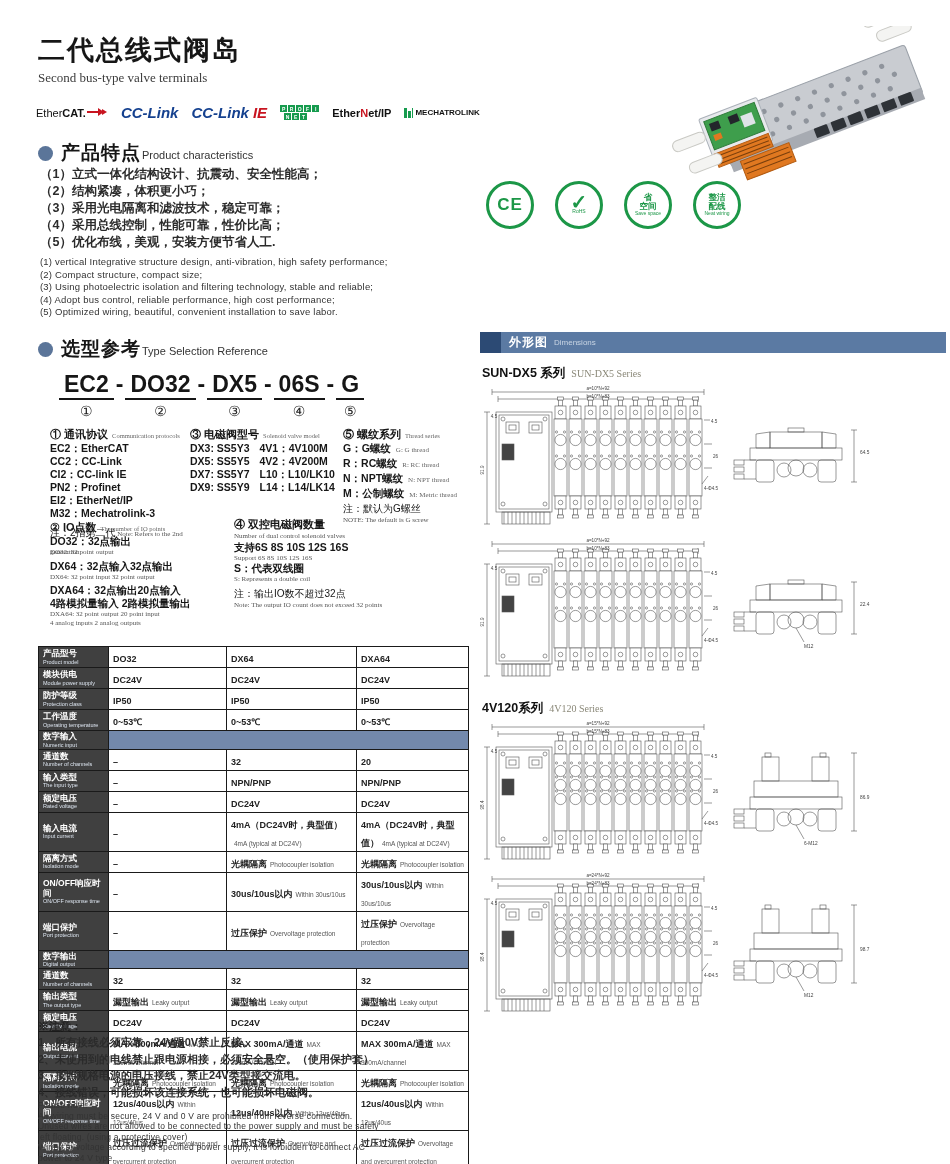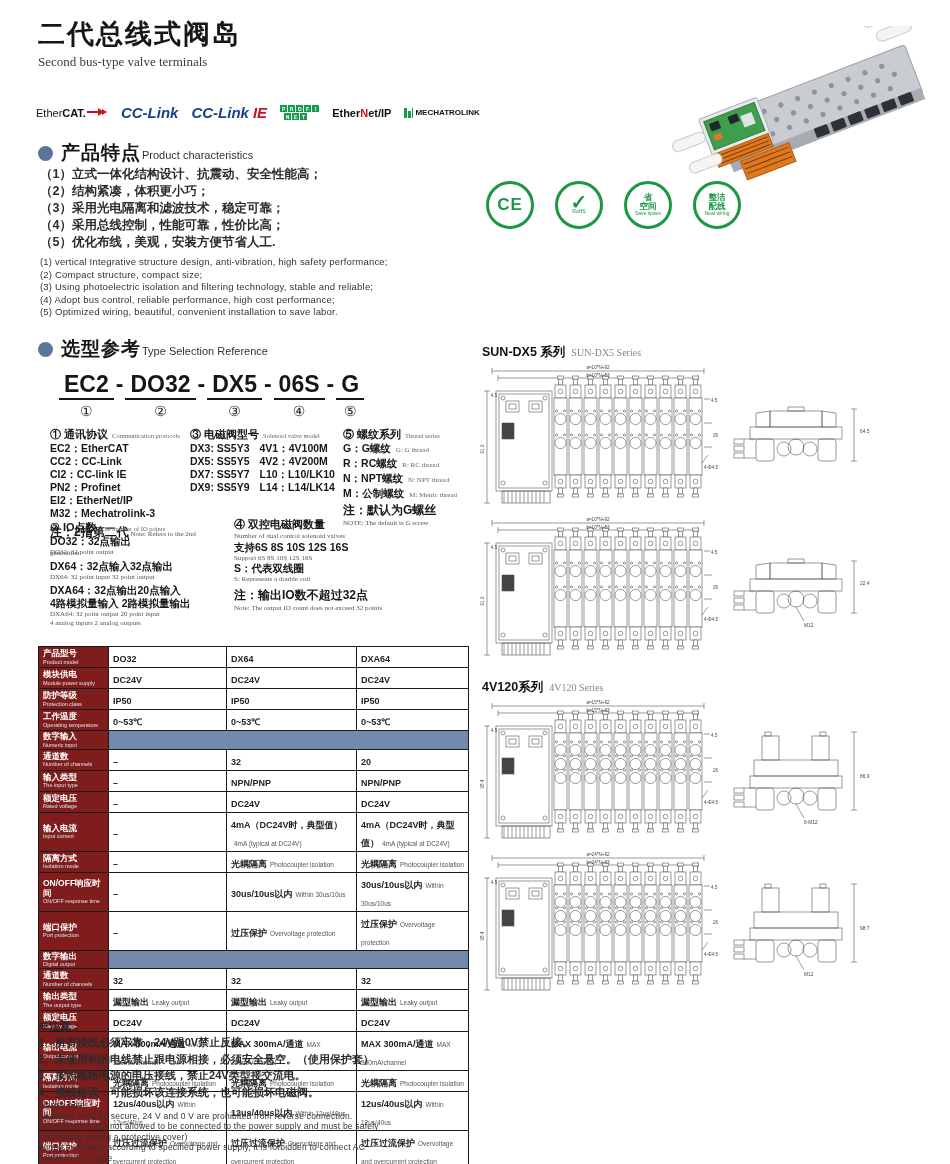--- a/index.html
+++ b/index.html
@@ -1,19 +1,19 @@
 <!DOCTYPE html>
 <html><head>
 <meta charset="utf-8">
 <style>
   html,body{margin:0;padding:0;background:#888;}
   .page{position:relative;width:950px;height:1164px;background:#ffffff;overflow:hidden;
         font-family:"Liberation Sans",sans-serif;color:#222;}
   
-  #title-block{position:absolute;left:38px;top:20px;}
+  #title-block{position:absolute;left:38px;top:36px;}
   .page-title{font-size:27px;font-weight:bold;color:#161616;letter-spacing:2px;line-height:1.1;}
   .page-subtitle{font-size:13px;font-family:"Liberation Serif",serif;color:#3c3c3c;margin-top:4px;}
   #logos{position:absolute;left:36px;top:104px;width:420px;display:flex;align-items:center;gap:13px;}
   .logo{display:flex;align-items:center;white-space:nowrap;}
   .logo-ethercat{font-size:11px;font-weight:bold;color:#111;}
   .logo-ethercat .thin{font-weight:normal;}
   .logo-cclink{font-size:15px;font-weight:bold;font-style:italic;color:#15418f;}
   .logo-cclink .ie{color:#c81420;margin-left:4px;}
   .pf-grid{display:flex;flex-direction:column;gap:1px;}
   .pf-row{display:flex;gap:1px;}
@@ -51,28 +51,28 @@
   .seg .hyph{font-size:23px;font-weight:bold;color:#161616;line-height:28px;}
   .seg .mark{font-size:14px;color:#222;margin-top:3px;}
   
   #sel-details{position:absolute;left:38px;top:424px;width:434px;height:220px;}
   .sd{position:absolute;}
   .sd-title{font-size:11px;font-weight:bold;color:#161616;}
   .sd-title-en{font-size:6.5px;font-family:"Liberation Serif",serif;color:#666;margin-left:4px;}
   .sd-item{font-size:10.5px;font-weight:bold;color:#161616;line-height:13px;}
   .sd-item .en{font-size:7px;font-weight:normal;font-family:"Liberation Serif",serif;color:#666;margin-left:5px;}
   .sd-sub{font-size:7px;font-family:"Liberation Serif",serif;color:#555;line-height:8.5px;}
-  .sd-note-cn{font-size:12px;font-weight:bold;color:#161616;}
+  .sd-note-cn{font-size:10px;font-weight:normal;color:#161616;}
   .sd-note-en{font-size:7px;font-family:"Liberation Serif",serif;color:#555;}
   .vm-row{display:flex;gap:10px;}
   
   #spec-table{position:absolute;left:38px;top:646px;}
   #spec-table table{border-collapse:collapse;width:430px;table-layout:fixed;}
   #spec-table td{border:1px solid #1a1a1a;padding:1px 4px;vertical-align:middle;}
-  td.tl{background:#7f1d1d;color:#fff;width:62px;padding:1px 2px;}
+  td.tl{background:#404040;color:#fff;width:62px;padding:1px 2px;}
   td.tl .lc{font-size:8.5px;font-weight:bold;line-height:9.5px;}
   td.tl .le{font-size:5.5px;color:#dde5f0;line-height:6px;}
   td.dc{background:#fff;}
   td.dc .m{font-size:9px;font-weight:bold;color:#222;}
   td.dc .s{font-size:6.5px;color:#555;margin-left:3px;}
   td.sec{background:#7389ac;height:11px;}
   col.c1{width:70px;}col.c2{width:118px;}col.c3{width:130px;}col.c4{width:112px;}
   
   #notes{position:absolute;left:38px;top:1018px;width:440px;}
   .note-cn-head{font-size:11px;font-weight:bold;color:#222;line-height:16px;}
@@ -555,20 +555,25 @@
       <div class="note-en">Please note:</div>
       <div class="note-en">All wiring must be secure, 24 V and 0 V are prohibited from reverse connection.</div>
       <div class="note-en">Unused wires are not allowed to be connected to the power supply and must be safely</div>
       <div class="note-en">left floating. (using a protective cover)</div>
       <div class="note-en">Wiring to voltage according to specified power supply, it is forbidden to connect AC</div>
       <div class="note-en">power to 24 V type.</div>
       <div class="note-en">Wiring error may damage the connection system or electromagnetic valve</div>
     </div>
 
   <div id="dims-col">
+    <div id="dim-banner">
+      <span class="sq"></span>
+      <span class="cn">外形图</span>
+      <span class="en">Dimensions</span>
+    </div>
     <div id="series-container">
         <div class="series-label"><span class="cn">SUN-DX5 系列</span><span class="en">SUN-DX5 Series</span></div>
         <div class="drawing-row">
           <svg width="238" height="152" viewBox="0 0 238 152">
    <g stroke="#555" stroke-width="0.6" fill="none">
     <path d="M12 8 H224"></path>
               <path d="M12 5 V11 M224 5 V11"></path>
     <path d="M18 15 H218"></path>
               <path d="M18 12 V18 M218 12 V18"></path>
     <path d="M7 28 V140"></path>

